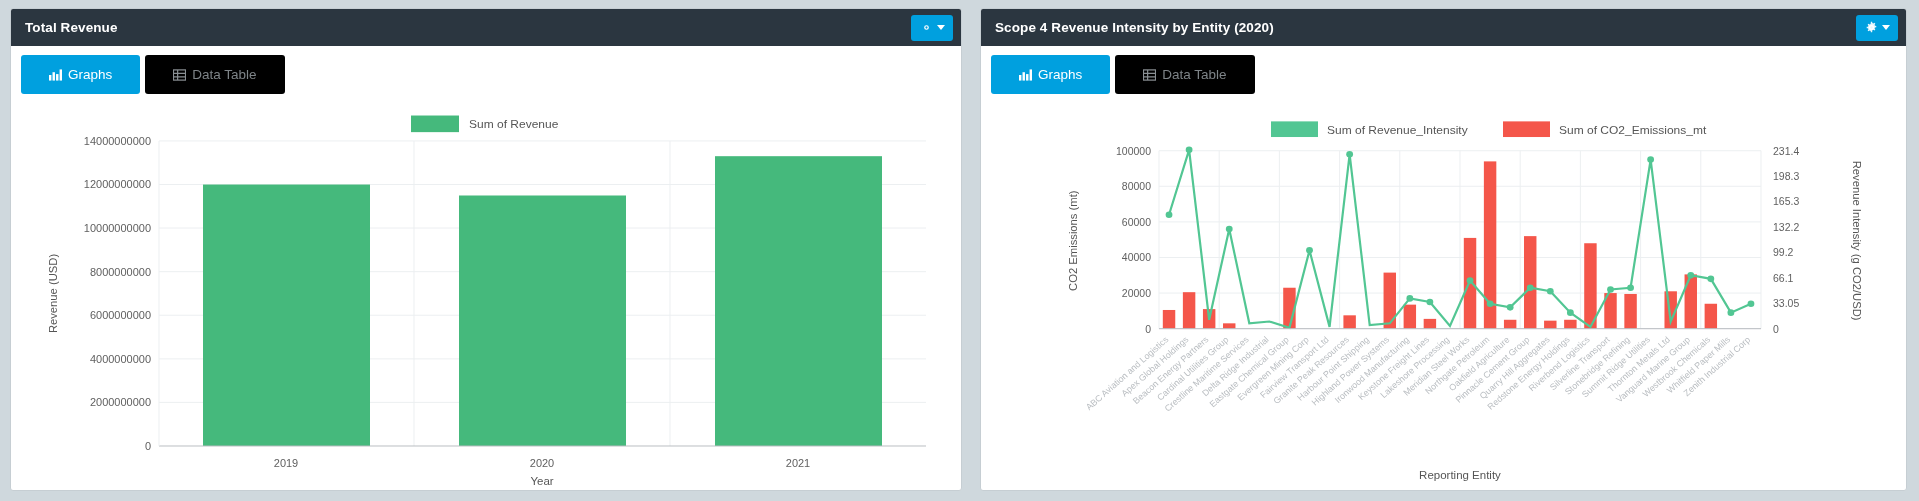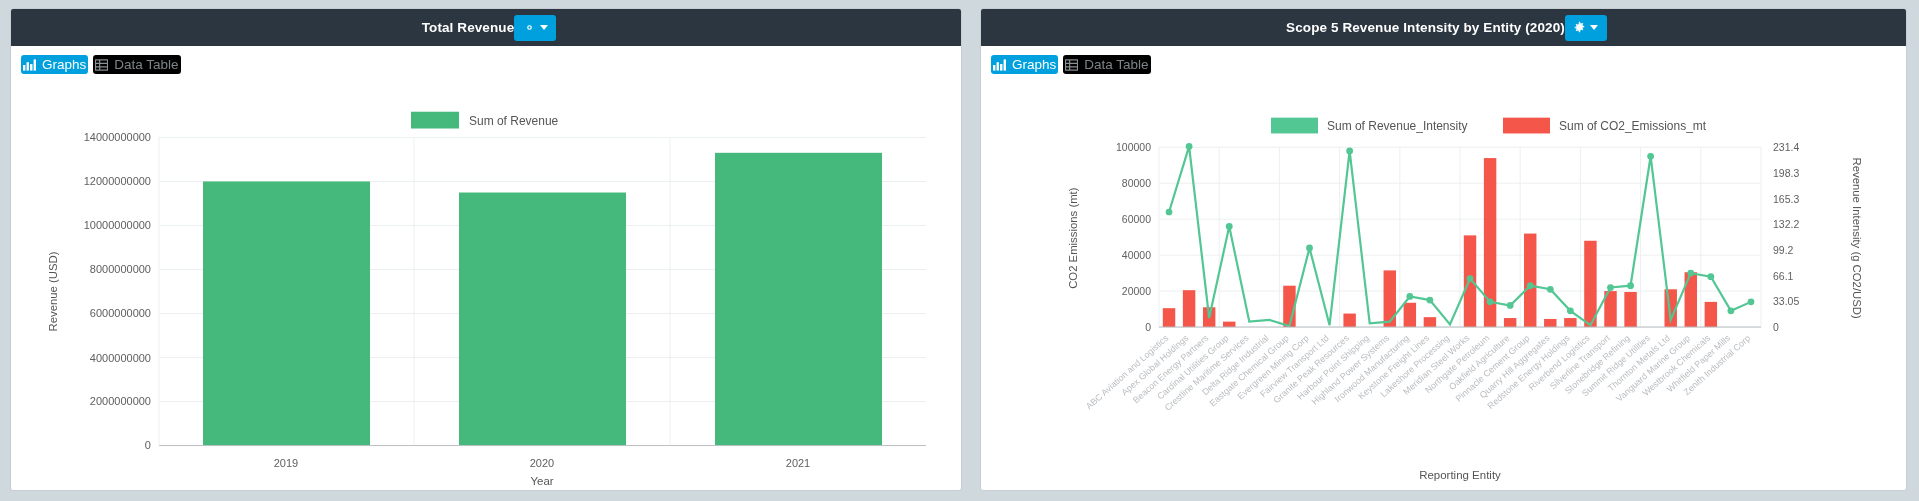--- a/index.html
+++ b/index.html
@@ -30,21 +30,21 @@
   }
   .panel.left { width: 952px; }
   .panel.right { width: 927px; }
 
   .panel-header {
     background: #2b3640;
     height: 37px;
     min-height: 37px;
     display: flex;
     align-items: center;
-    justify-content: center;
+    justify-content: space-between;
     padding: 0 8px 0 14px;
     box-sizing: border-box;
   }
   .panel-title {
     color: #ffffff;
     font-size: 13.5px;
     font-weight: bold;
     letter-spacing: .1px;
     white-space: nowrap;
   }
@@ -76,22 +76,22 @@
     display: flex;
     gap: 5px;
     padding: 9px 10px 0 10px;
     min-height: 44px;
     box-sizing: border-box;
   }
   .tab-btn {
     display: inline-flex;
     align-items: center;
     gap: 6px;
-    height: 19px;
-    padding: 0 2px;
+    height: 39px;
+    padding: 0 28px;
     border: none;
     border-radius: 3px;
     font-size: 13.5px;
     cursor: pointer;
     white-space: nowrap;
   }
   .tab-btn.active { background: #00a0df; color: #ffffff; }
   .tab-btn.inactive { background: #000000; color: #7e8488; }
   .ico { display: inline-block; width: 13px; height: 12px; }
 
@@ -193,21 +193,21 @@
         </g>
 
         <text class="axis-title" x="531" y="400" text-anchor="middle">Year</text>
         <text class="axis-title" x="46" y="204" text-anchor="middle" transform="rotate(-90 46 204)">Revenue (USD)</text>
       </svg>
     </div>
   </section>
 
   <section class="panel right">
     <div class="panel-header">
-      <span class="panel-title">Scope 5 Revenue Intensity by Entity (2020)</span>
+      <span class="panel-title">Scope 4 Revenue Intensity by Entity (2020)</span>
       <button class="gear-btn">
         <svg class="gear" viewBox="0 0 16 16">
           <circle cx="8" cy="8" r="2.3" fill="none" stroke="#ffffff" stroke-width="1.6"></circle>
           <path fill="#ffffff" d="M7.2 1h1.6l.25 1.6 1.25.52 1.3-.95 1.13 1.13-.95 1.3.52 1.25L13.9 6.2v1.6l-1.6.25-.52 1.25.95 1.3-1.13 1.13-1.3-.95-1.25.52L8.8 13.9H7.2l-.25-1.6-1.25-.52-1.3.95L3.27 11.6l.95-1.3-.52-1.25L2.1 8.8V7.2l1.6-.25.52-1.25-.95-1.3L4.4 3.27l1.3.95 1.25-.52z" opacity="0.9"></path>
         </svg>
         <span class="caret-down"></span>
       </button>
     </div>
 
     <div class="toolbar">

